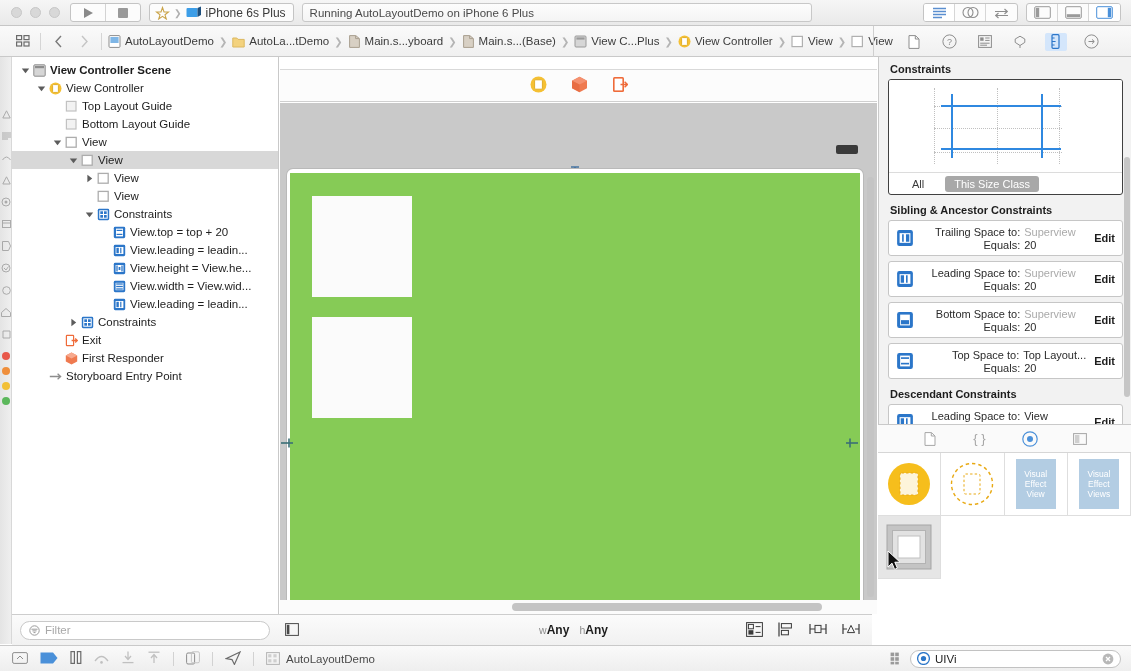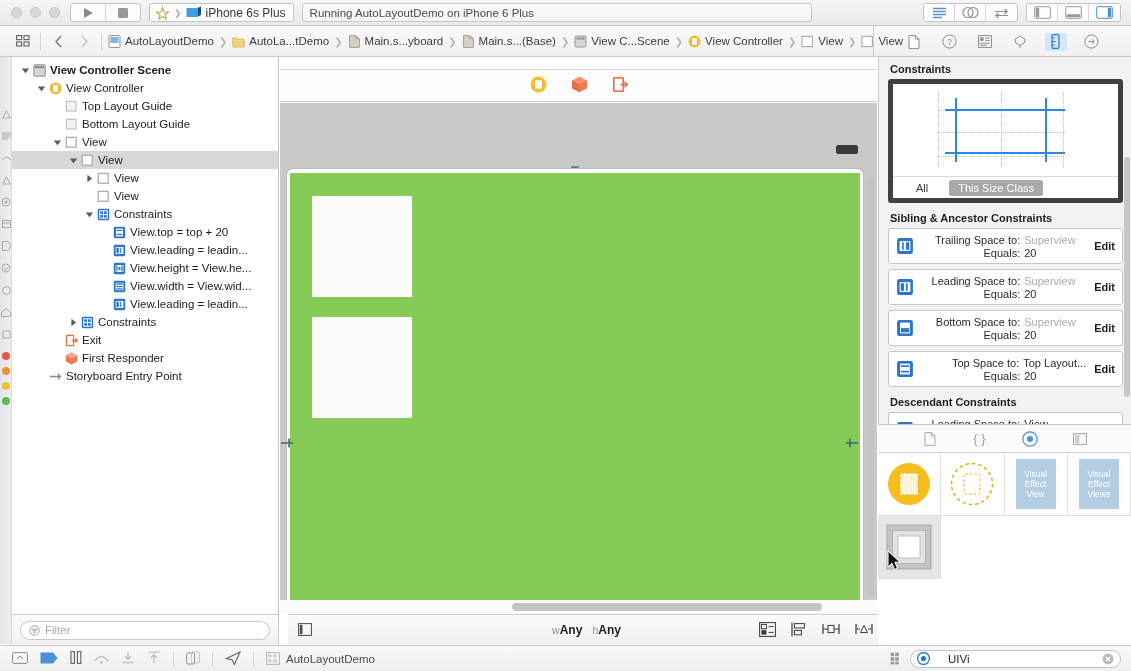--- a/index.html
+++ b/index.html
@@ -142,38 +142,38 @@
   .canvas-vscroll i { position: absolute; left: 0; top: 24px; width: 7px; height: 420px;
                        background: #c4c4c4; border-radius: 4px; display: block; }
   .canvas-hscroll {
     position: absolute; left: 0; bottom: 0; width: 597px; height: 14px;
     background: #fbfbfb;
   }
   .canvas-hscroll i { position: absolute; left: 232px; top: 3px; width: 310px; height: 8px;
                        background: #c4c4c4; border-radius: 4px; display: block; }
 
   .canvas-bottombar {
-    position: absolute; left: 288px; top: 614px; width: 597px; height: 31px;
+    position: absolute; left: 275px; top: 614px; width: 597px; height: 31px;
     background: linear-gradient(#fbfbfb,#f1f1f1);
     border-top: 1px solid #cdcdcd;
     display: flex; align-items: center;
   }
   .sizeclass { position: absolute; left: 50%; transform: translateX(-50%); display: flex; gap: 10px; align-items: baseline; }
   .sc-k { font-size: 10.5px; color: #8d8d8d; }
   .sc-v { font-size: 12px; font-weight: bold; color: #1d1d1d; }
   .cb-right { margin-left: auto; display: flex; gap: 15px; align-items: center; margin-right: 12px; }
 
   
   .inspector {
     position: absolute; left: 878px; top: 57px; width: 253px; height: 587px;
     background: #f2f2f2; border-left: 1px solid #c9c9c9; overflow: hidden;
   }
   .insp-scroll { position: absolute; left: 0; top: 0; width: 253px; height: 372px; padding: 6px 9px 0 9px; }
   .insp-title { font-size: 11px; font-weight: bold; color: #1d1d1d; margin: 0 0 4px 2px; }
-  .constraint-box { background: #fff; border: 5px solid #404040; border-radius: 3px; overflow: hidden; }
+  .constraint-box { background: #fff; border: 1px solid #404040; border-radius: 3px; overflow: hidden; }
   .constraint-graph { height: 92px; position: relative; background: #fff; }
   .cg-line { position: absolute; background: #2f88e0; }
   .cg-dot { position: absolute; border-left: 1px dotted #c0c0c0; }
   .cg-dot-h { position: absolute; border-top: 1px dotted #c0c0c0; }
   .cls-row { height: 22px; border-top: 1px solid #dcdcdc; display: flex; align-items: center; padding-left: 14px; gap: 12px; }
   .cls-btn { font-size: 11px; color: #3a3a3a; padding: 2px 9px; border-radius: 3px; }
   .cls-btn.on { background: #a8a8a8; color: #fff; }
 
   .sec-head { font-size: 11px; font-weight: bold; color: #1d1d1d; margin: 9px 0 4px 2px; }
   .con-card {
@@ -209,21 +209,21 @@
   .bottombar {
     position: absolute; left: 0; top: 645px; width: 1131px; height: 26px;
     background: linear-gradient(#fafafa,#eeeeee); border-top: 1px solid #c9c9c9;
     display: flex; align-items: center;
   }
   .bb-icons { display: flex; align-items: center; gap: 12px; margin-left: 12px; }
   .bb-sep { width: 1px; height: 14px; background: #d2d2d2; }
   .bb-label { font-size: 11.5px; color: #4a4a4a; margin-left: 8px; }
   .bb-right { margin-left: auto; display: flex; align-items: center; gap: 6px; margin-right: 10px; }
   .bb-search { width: 211px; height: 18px; border: 1px solid #c2c2c2; border-radius: 9px;
-               background: #fff; display: flex; align-items: center; padding: 0 6px; gap: 18px; }
+               background: #fff; display: flex; align-items: center; padding: 0 6px; gap: 5px; }
   .bb-search-txt { font-size: 11.5px; color: #1d1d1d; flex: 1; }
 </style>
 </head>
 <body>
 
 <div id="app">
 
   <div class="toolbar">
     <div class="traffic">
       <div class="tl"></div>
@@ -364,21 +364,21 @@
               <path d="M7.6 .8 V3.6 H11.2" fill="none" stroke="#a99f90"></path>
             </svg>
             <span class="crumb-label">Main.s...(Base)</span>
           </div>
           <span class="crumb-arrow">❯</span>
           <div class="crumb">
             <svg width="13" height="13" viewBox="0 0 13 13">
               <rect x="1" y="1" width="11" height="11" rx="1" fill="#d6d6d6" stroke="#9a9a9a"></rect>
               <rect x="2.4" y="2.4" width="8.2" height="2.2" fill="#9a9a9a"></rect>
             </svg>
-            <span class="crumb-label">View C...Scene</span>
+            <span class="crumb-label">View C...Plus</span>
           </div>
           <span class="crumb-arrow">❯</span>
           <div class="crumb">
             <svg width="13" height="13" viewBox="0 0 13 13">
               <circle cx="6.5" cy="6.5" r="6" fill="#f5c033"></circle>
               <rect x="3.6" y="2.6" width="5.8" height="7.8" rx="0.8" fill="#fff" stroke="#e0ae28"></rect>
             </svg>
             <span class="crumb-label">View Controller</span>
           </div>
           <span class="crumb-arrow">❯</span>

